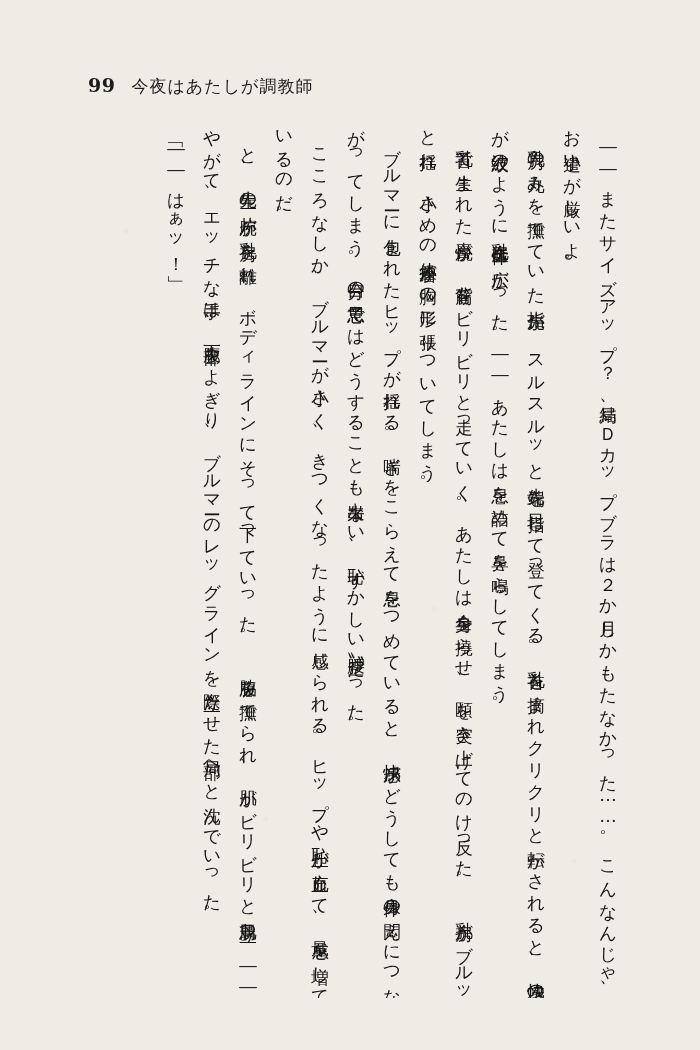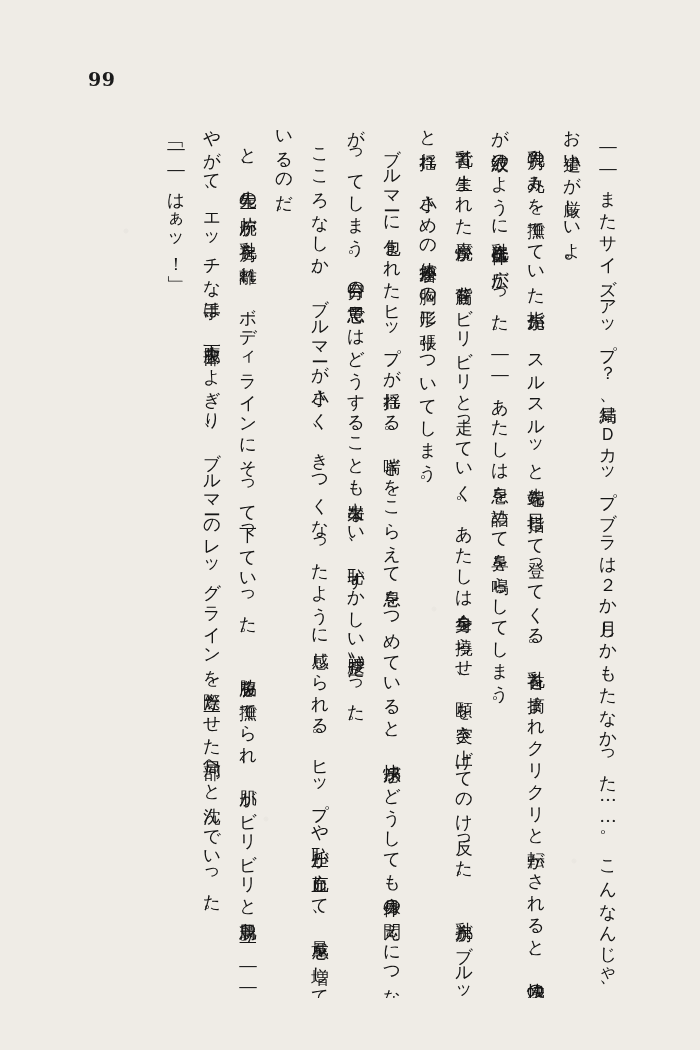--- a/index.html
+++ b/index.html
@@ -28,21 +28,21 @@
     background:
       radial-gradient(circle at 18% 22%, rgba(0,0,0,0.025) 0 2px, transparent 3px),
       radial-gradient(circle at 62% 58%, rgba(0,0,0,0.02) 0 2px, transparent 3px),
       radial-gradient(circle at 82% 82%, rgba(0,0,0,0.02) 0 2px, transparent 3px),
       radial-gradient(circle at 38% 78%, rgba(0,0,0,0.018) 0 2px, transparent 3px);
     pointer-events: none;
   }
 
   .header {
     position: absolute;
-    top: 68px;
+    top: 74px;
     left: 88px;
     display: flex;
     align-items: baseline;
     gap: 16px;
     color: #1b1b1b;
   }
   .page-number {
     font-size: 19px;
     font-weight: bold;
     letter-spacing: 0.5px;
@@ -76,20 +76,21 @@
     text-indent: 18px;
   }
 </style>
 </head>
 <body>
 
 <div class="page">
 
   <div class="header">
     <span class="page-number">99</span>
+    <span class="running-title">今夜はあたしが調教師</span>
   </div>
 
   <div class="body-text">
     <p class="indent">――またサイズアップ？　結局、Ｄカップブラは２か月しかもたなかった……。こんなんじゃ、お小遣いが厳しいよ。</p>
     <p class="indent">乳房の丸みを撫でていた指先が、スルスルッと先端を目指して登ってくる。乳首を摘まれクリクリと転がされると、快感の電流が波紋のように乳房全体に広がった。――あたしは息を詰めて鼻を鳴らしてしまう。</p>
     <p class="indent">乳首で生まれた喜悦が、背筋をビリビリと走っていく。あたしは全身を撓らせ、頤を突き上げてのけ反った。　乳房がブルッと揺れ、小さめの体操着が胸の形に張りついてしまう。</p>
     <p class="indent">ブルマーに包まれたヒップが揺れる。喘ぎをこらえて息をつめていると、快感がどうしても身体の悶えにつながってしまう。自分の意思ではどうすることも出来ない、恥ずかしい〝空腰〟だった。</p>
     <p class="indent">こころなしか、ブルマーが小さく、きつくなったように感じられる。ヒップや恥丘が充血して、量感を増しているのだ。</p>
     <p class="indent">と、先生の片腕が乳房を離れ、ボディラインにそって下っていった。　脇腹を撫でられ、肌がビリビリと鳥肌立つ。――やがて、エッチな手は、下腹部をよぎり、ブルマーのレッグラインを際立たせた局部へと沈んでいった。</p>
     <p class="indent">「――はぁッ！」</p>

